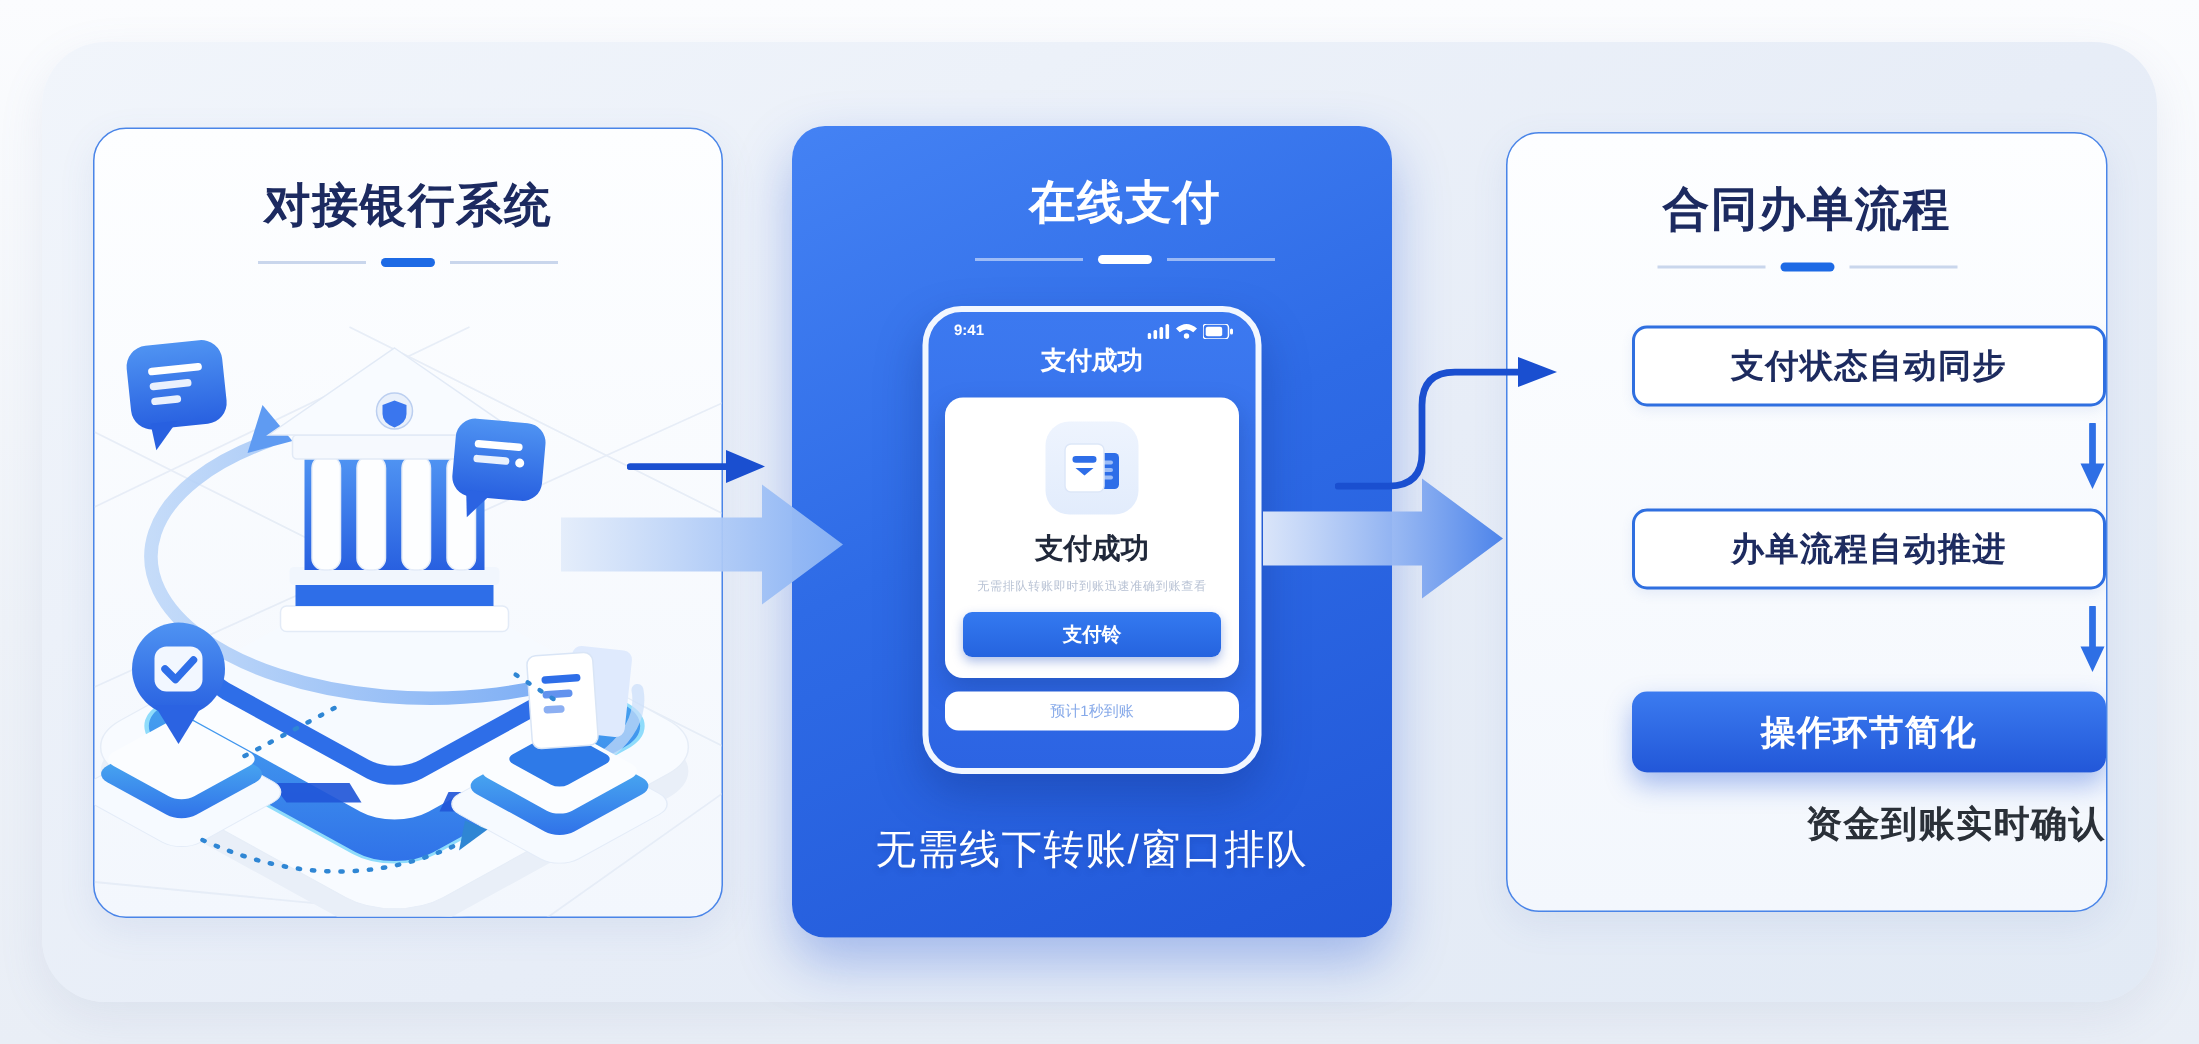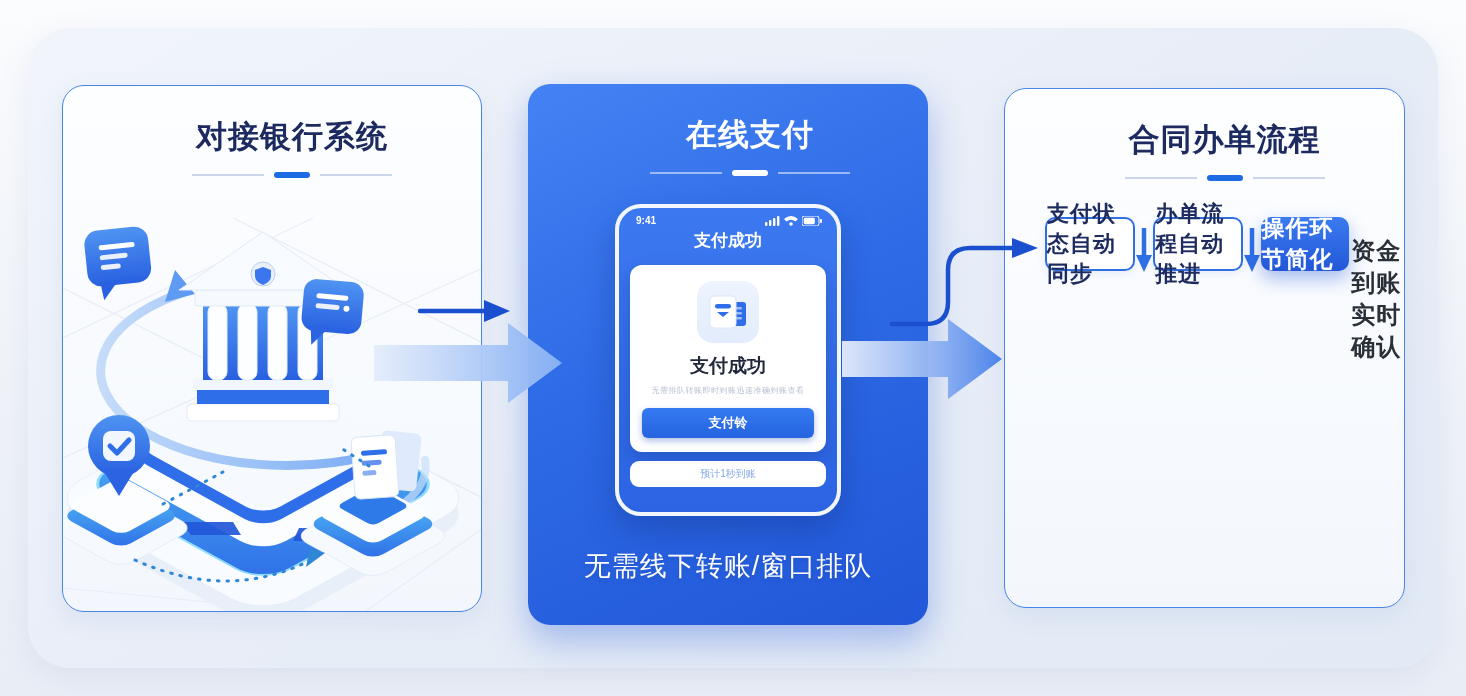--- a/index.html
+++ b/index.html
@@ -5,21 +5,21 @@
   * { margin:0; padding:0; box-sizing:border-box; }
   html,body { width:1466px; height:696px; font-family:"Liberation Sans","DejaVu Sans",sans-serif; }
   body { background:linear-gradient(180deg,#fbfcfe 0%,#eef2f8 60%,#e9eef6 100%); position:relative; overflow:hidden; }
 
   .outer-frame { position:absolute; left:28px; top:28px; width:1410px; height:640px;
     border-radius:42px; background:linear-gradient(150deg,#f1f5fb 0%,#e7edf7 55%,#e2eaf5 100%);
     box-shadow:0 10px 30px rgba(120,140,180,.12); }
 
   .panel { position:absolute; border-radius:22px; }
   .panel-light { background:linear-gradient(180deg,#fdfeff 0%,#f3f7fd 100%);
-    border:1.5px solid #4a85e8; box-shadow:0 8px 24px rgba(90,120,190,.10); overflow:hidden;padding-left:40px; }
+    border:1.5px solid #4a85e8; box-shadow:0 8px 24px rgba(90,120,190,.10); overflow:hidden; }
   #panel-left  { left:62px;  top:85px; width:420px; height:527px; }
   #panel-middle{ left:528px; top:84px; width:400px; height:541px;
     background:linear-gradient(155deg,#4482f4 0%,#2e6be6 45%,#2157d8 100%);
     box-shadow:0 16px 36px rgba(33,87,216,.35);padding-left:44px; }
   #panel-right { left:1004px; top:88px; width:401px; height:520px; }
 
   .panel-title { margin-top:30px; text-align:center; font-size:31px; font-weight:700;
     color:#1c2a60; letter-spacing:1px; }
   #panel-middle .panel-title { color:#ffffff; }
 
@@ -52,21 +52,21 @@
   .pay-btn { margin-top:12px; width:100%; height:30px; border:none; border-radius:6px;
     background:linear-gradient(180deg,#347af0,#2563df); color:#fff; font-size:13px; font-weight:700;
     font-family:inherit; cursor:pointer; box-shadow:0 3px 7px rgba(20,70,190,.35); }
   .phone-footer { width:196px; height:26px; margin:9px auto 0; background:#ffffff; border-radius:9px;
     display:flex; align-items:center; justify-content:center; font-size:10px; color:#86a9e9; }
   .mid-caption { position:absolute; left:0; right:0; top:464px; text-align:center;
     color:#ffffff; font-size:27px; font-weight:400; letter-spacing:1px;
     text-shadow:0 2px 4px rgba(20,50,140,.25); }
 
   
-  .flow { margin-top:36px; display:flex; flex-direction:row; align-items:flex-start; }
+  .flow { margin-top:36px; display:flex; flex-direction:column; align-items:flex-end; }
   .flow-box { width:316px; height:54px; background:#ffffff; border:2px solid #2f6fe0;
     border-radius:10px; display:flex; align-items:center; justify-content:center;
     font-size:22px; font-weight:600; color:#1d2b5f; letter-spacing:1px;
     box-shadow:0 3px 8px rgba(70,110,200,.10); }
   .flow-box.filled { background:linear-gradient(180deg,#3b7bf0,#2257d8); border:none;
     color:#ffffff; font-weight:700; font-size:23px;
     box-shadow:0 8px 18px rgba(34,87,216,.38); }
   .flow-arrow { height:68px; display:flex; align-items:center; justify-content:center; }
   .flow-note { margin-top:18px; text-align:center; font-size:24px; font-weight:600;
     color:#2a3038; letter-spacing:1px; }

